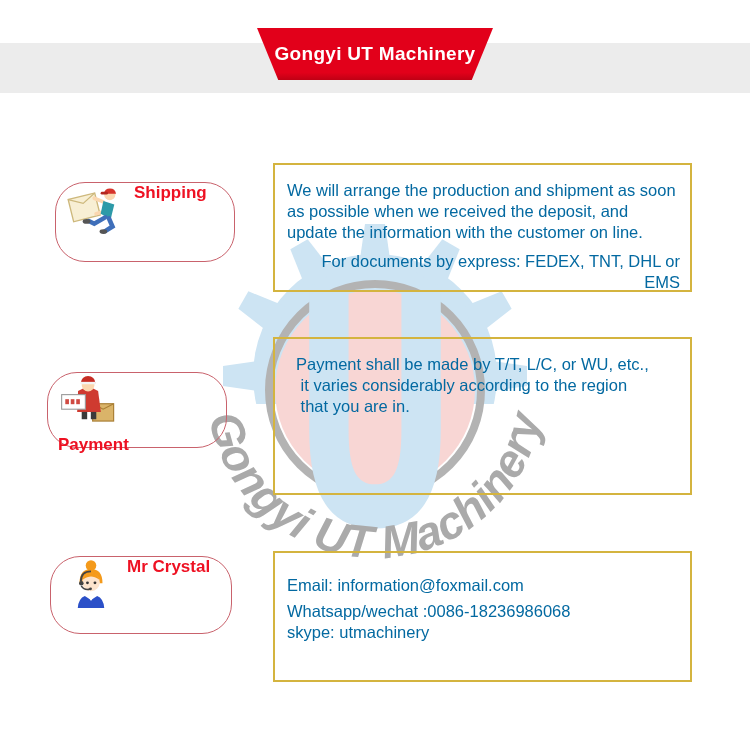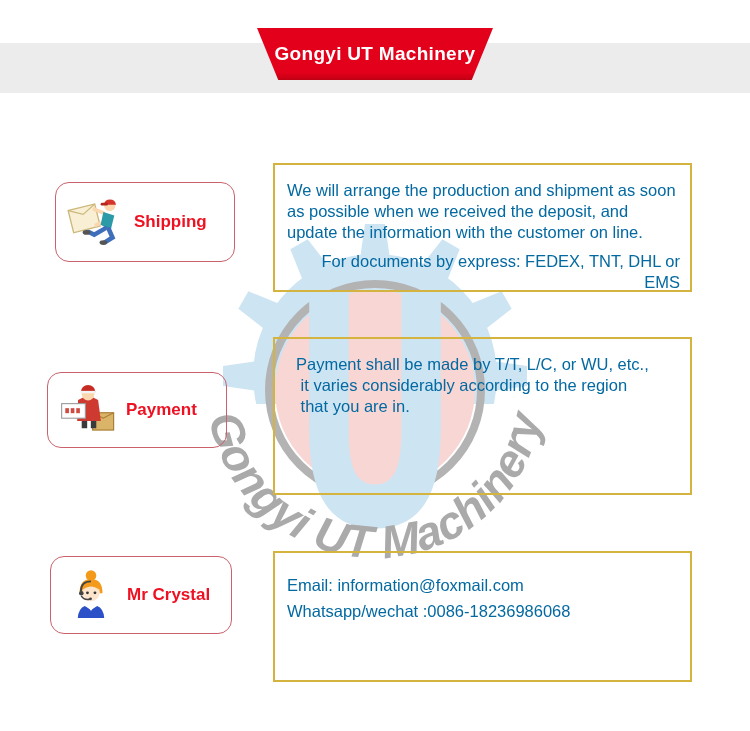--- a/index.html
+++ b/index.html
@@ -20,28 +20,28 @@
   .ribbon span{
     color:#ffffff;font-size:19px;font-weight:bold;letter-spacing:.3px;white-space:nowrap;
   }
   
   .watermark{
     position:absolute;left:175px;top:208px;width:400px;height:400px;z-index:0;
   }
   
   .label-card{
     position:absolute;z-index:1;
-    border:1.5px solid #c9626c;border-radius:14px;background:transparent;
-    display:flex;align-items:center;padding-left:10px;box-sizing:border-box;gap:6px;
+    border:1.5px solid #c9626c;border-radius:30px;background:transparent;
+    display:flex;padding-left:10px;box-sizing:border-box;gap:6px;
   }
   .label-card .label-text{
     color:#ee1122;font-size:17px;font-weight:bold;white-space:nowrap;
   }
   .card-shipping{left:55px;top:182px;width:180px;height:80px;}
-  .card-payment{left:47px;top:372px;width:180px;height:76px;}
+  .card-payment{left:47px;top:372px;width:180px;height:76px;flex-direction:column;}
   .card-contact{left:50px;top:556px;width:182px;height:78px;}
 
   .content-box{
     position:absolute;z-index:1;left:273px;width:419px;box-sizing:border-box;
     border:2px solid #d4b43f;background:transparent;
     font-size:16.5px;line-height:21px;color:#0369a1;
     padding:15px 10px 0 12px;
   }
   .box-shipping{top:163px;height:129px;}
   .box-payment{top:337px;height:158px;padding-left:21px;}
@@ -156,15 +156,16 @@
       <path d="M23,31 Q26.5,36.5 33,34.5" stroke="#444" stroke-width="1.8" fill="none"></path>
       <circle cx="33.5" cy="34.3" r="1.6" fill="#444"></circle>
       <path d="M19,56 Q20,45 27,42.5 L34,47 L41,42.5 Q48,45 49,56 Z" fill="#2b50c8"></path>
       <path d="M30.5,42.5 L34,48 L37.5,42.5 Z" fill="#ffffff"></path>
     </svg>
     <span class="label-text">Mr Crystal</span>
   </div>
   <div class="content-box box-contact">
     <p class="email">Email: information@foxmail.com</p>
     <p>Whatsapp/wechat :0086-18236986068</p>
+    <p>skype: utmachinery</p>
   </div>
 
 </div>
 
 </body></html>

